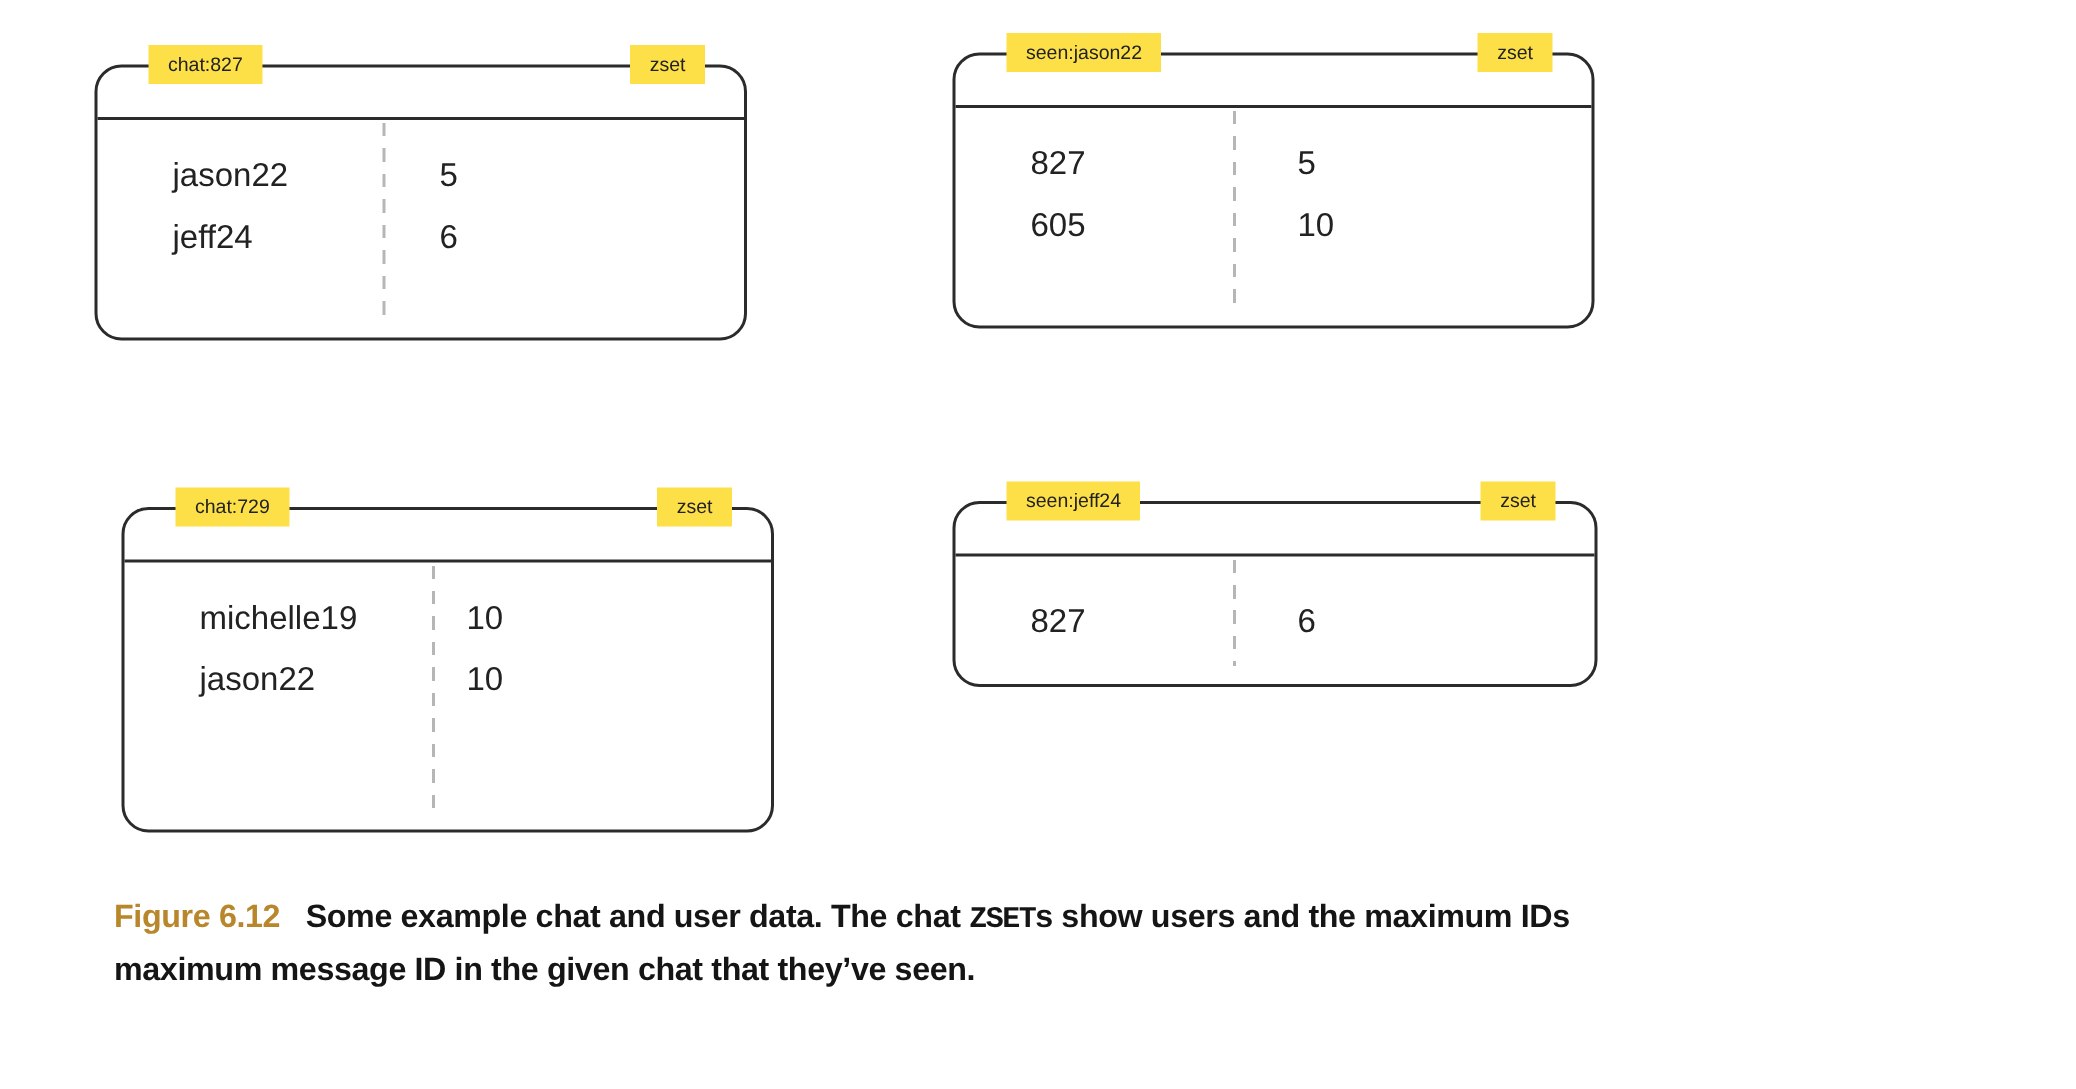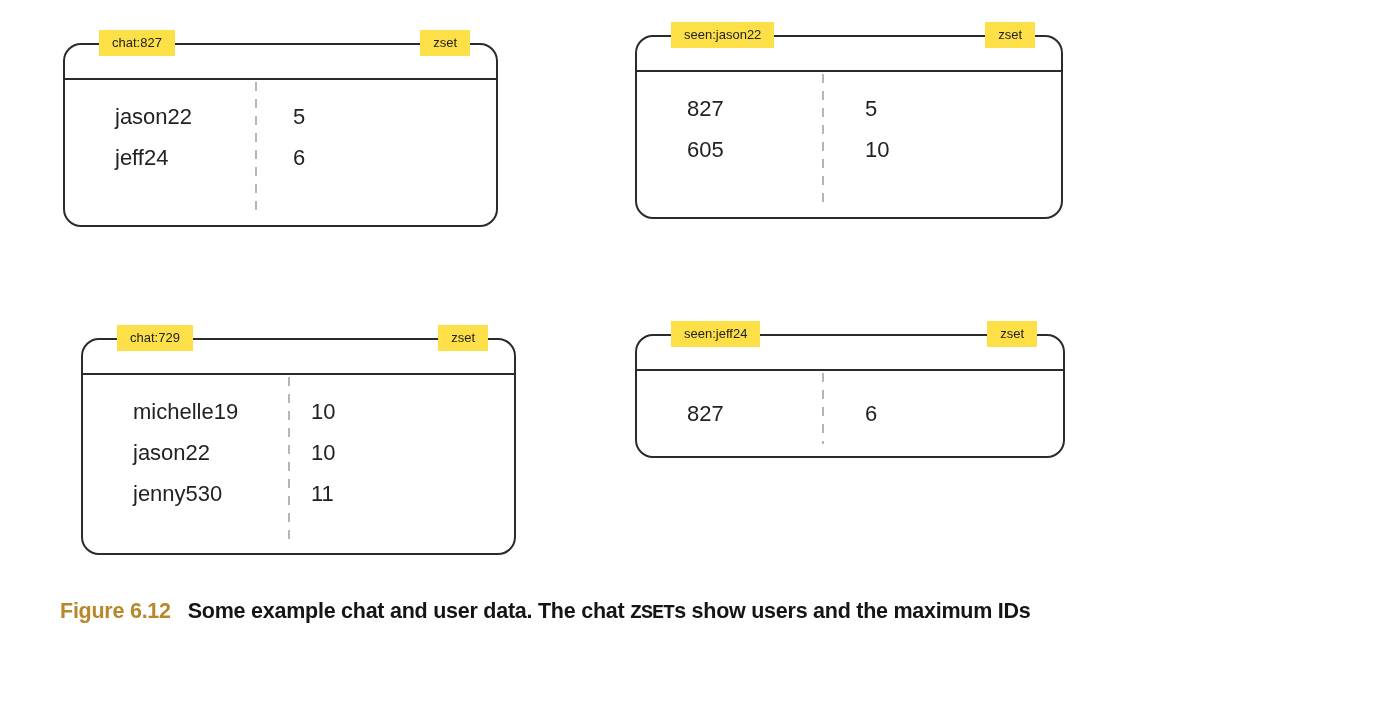--- a/index.html
+++ b/index.html
@@ -88,21 +88,21 @@
     position: absolute;
     left: 60px;
     top: 595px;
     width: 1310px;
     font-weight: bold;
     font-size: 21.5px;
     line-height: 32px;
     letter-spacing: -0.25px;
     color: #151515;
   }
-  .caption-line { white-space: nowrap; }
+  .caption-line { white-space: nowrap; margin-left: 16px; }
   .fig-label {
     color: #b8872b;
     margin-right: 17px;
   }
   .caption code {
     font-family: "Liberation Mono", monospace;
     font-weight: bold;
     font-size: 20px;
     letter-spacing: -1px;
   }
@@ -156,24 +156,20 @@
     <div class="zset-content">
       <div class="zset-dash"></div>
       <div class="zset-row">
         <span class="zset-member">michelle19</span>
         <span class="zset-score">10</span>
       </div>
       <div class="zset-row">
         <span class="zset-member">jason22</span>
         <span class="zset-score">10</span>
       </div>
-      <div class="zset-row">
-        <span class="zset-member">jenny530</span>
-        <span class="zset-score">11</span>
-      </div>
     </div>
   </div>
 
   <div class="zset-box center-rows" style="left:635px; top:334px; width:430px; height:124px; --dash:185px;">
     <div class="zset-header">
       <span class="zset-title">seen:jeff24</span>
       <span class="zset-type">zset</span>
     </div>
     <div class="zset-content">
       <div class="zset-dash"></div>
@@ -181,15 +177,18 @@
         <span class="zset-member">827</span>
         <span class="zset-score">6</span>
       </div>
     </div>
   </div>
 
   <div class="caption">
     <div class="caption-line">
       <span class="fig-label">Figure 6.12</span><span>Some example chat and user data. The chat </span><code>ZSET</code><span>s show users and the maximum IDs</span>
     </div>
+    <div class="caption-line">
+      <span>maximum message ID in the given chat that they’ve seen.</span>
+    </div>
   </div>
 
 </div>
 
 </body></html>

